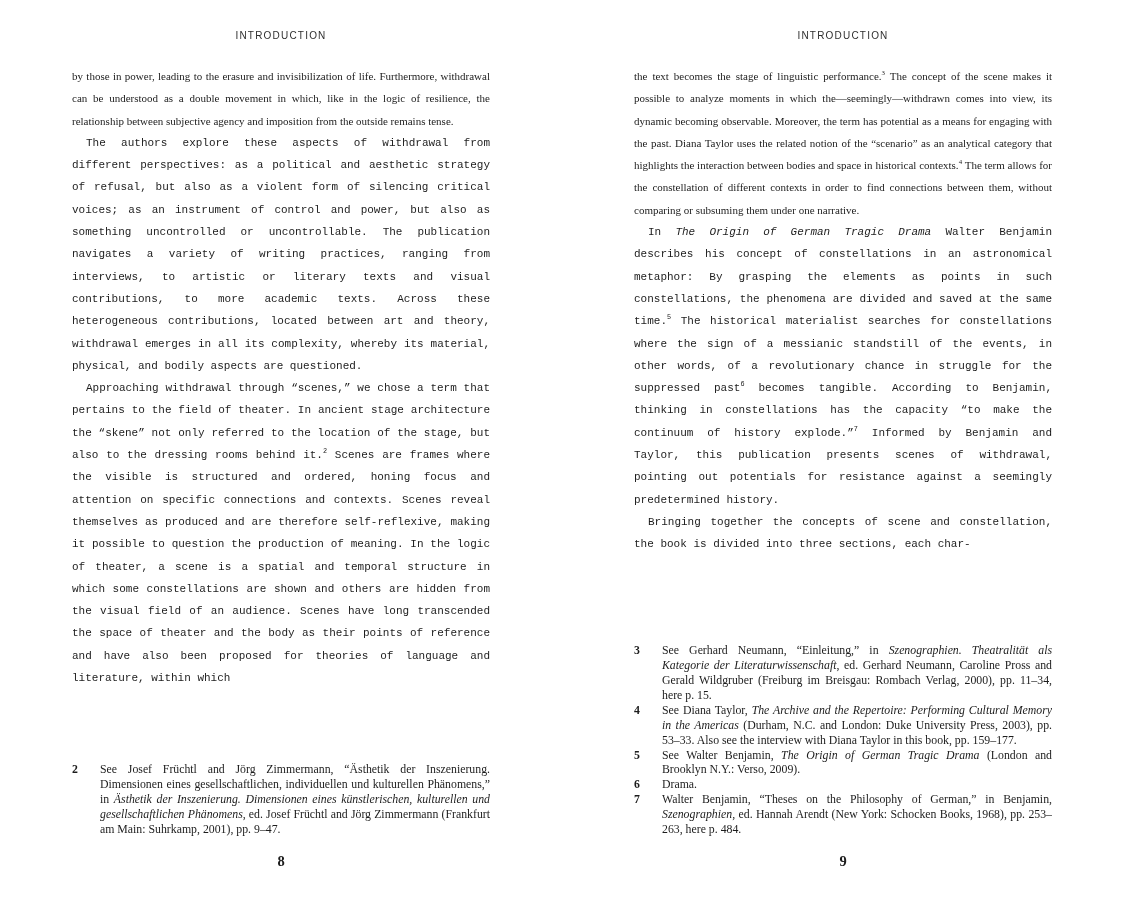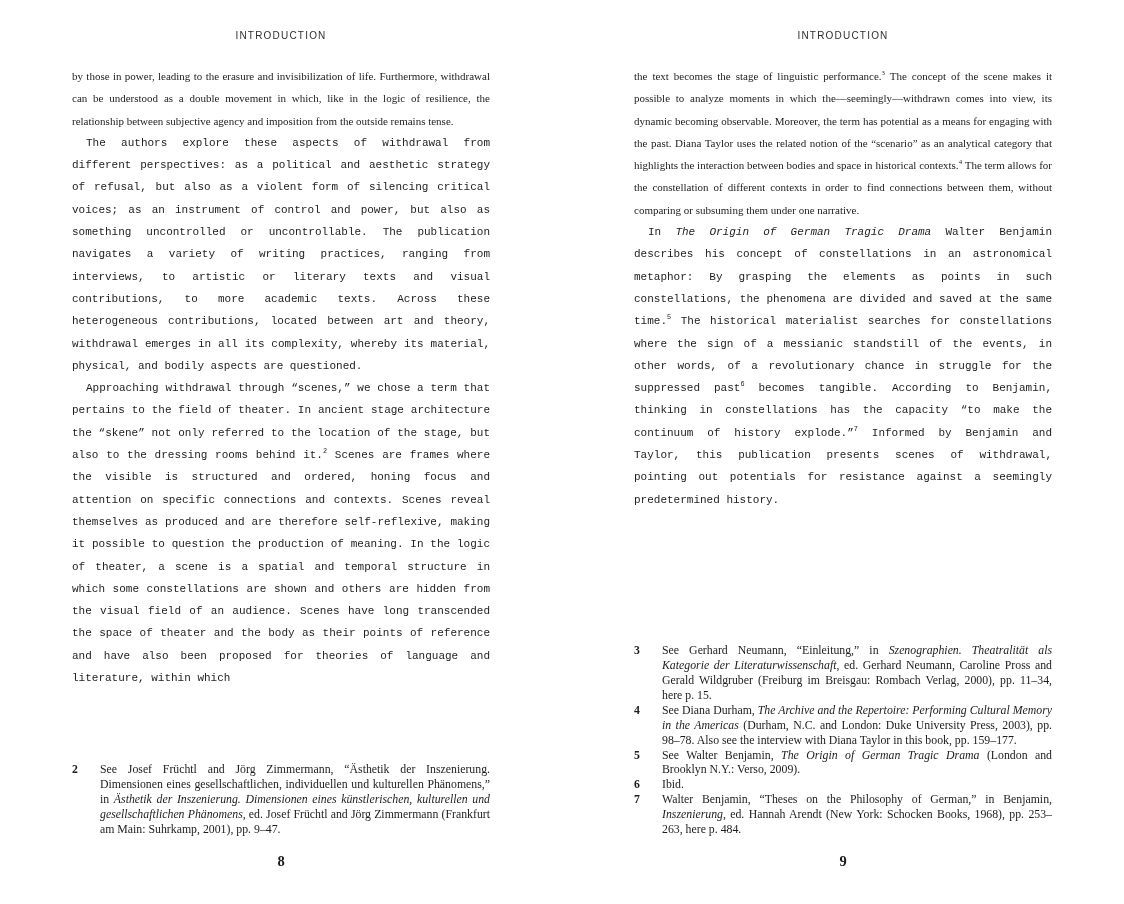--- a/index.html
+++ b/index.html
@@ -81,40 +81,41 @@
       </div>
     </div>
     <div class="folio">8</div>
   </div>
 
   <div class="page">
     <div class="running-head">INTRODUCTION</div>
     <div class="body-text">
       <p class="para"><span>the text becomes the stage of linguistic performance.</span><span class="sup">3</span><span> The concept of the scene makes it possible to analyze moments in which the—seemingly—withdrawn comes into view, its dynamic becoming observable. Moreover, the term has potential as a means for engaging with the past. Diana Taylor uses the related notion of the “scenario” as an analytical category that highlights the interaction between bodies and space in historical contexts.</span><span class="sup">4</span><span> The term allows for the constellation of different contexts in order to find connections between them, without comparing or subsuming them under one narrative.</span></p>
       <p class="para indent"><span>In </span><span class="it">The Origin of German Tragic Drama</span><span> Walter Benjamin describes his concept of constellations in an astronomical metaphor: By grasping the elements as points in such constellations, the phenomena are divided and saved at the same time.</span><span class="sup">5</span><span> The historical materialist searches for constellations where the sign of a messianic standstill of the events, in other words, of a revolutionary chance in struggle for the suppressed past</span><span class="sup">6</span><span> becomes tangible. According to Benjamin, thinking in constellations has the capacity “to make the continuum of history explode.”</span><span class="sup">7</span><span> Informed by Benjamin and Taylor, this publication presents scenes of withdrawal, pointing out potentials for resistance against a seemingly predetermined history.</span></p>
+      <p class="para indent"><span>Bringing together the concepts of scene and constellation, the book is divided into three sections, each char-</span></p>
     </div>
     <div class="spacer"></div>
     <div class="footnotes">
       <div class="footnote">
         <span class="fn-num">3</span>
         <span class="fn-text"><span>See Gerhard Neumann, “Einleitung,” in </span><span class="it">Szenographien. Theatralität als Kategorie der Literaturwissenschaft</span><span>, ed. Gerhard Neumann, Caroline Pross and Gerald Wildgruber (Freiburg im Breisgau: Rombach Verlag, 2000), pp. 11–34, here p. 15.</span></span>
       </div>
       <div class="footnote">
         <span class="fn-num">4</span>
-        <span class="fn-text"><span>See Diana Durham, </span><span class="it">The Archive and the Repertoire: Performing Cultural Memory in the Americas</span><span> (Durham, N.C. and London: Duke University Press, 2003), pp. 98–78. Also see the interview with Diana Taylor in this book, pp. 159–177.</span></span>
+        <span class="fn-text"><span>See Diana Taylor, </span><span class="it">The Archive and the Repertoire: Performing Cultural Memory in the Americas</span><span> (Durham, N.C. and London: Duke University Press, 2003), pp. 53–33. Also see the interview with Diana Taylor in this book, pp. 159–177.</span></span>
       </div>
       <div class="footnote">
         <span class="fn-num">5</span>
         <span class="fn-text"><span>See Walter Benjamin, </span><span class="it">The Origin of German Tragic Drama</span><span> (London and Brooklyn N.Y.: Verso, 2009).</span></span>
       </div>
       <div class="footnote">
         <span class="fn-num">6</span>
-        <span class="fn-text"><span>Ibid.</span></span>
+        <span class="fn-text"><span>Drama.</span></span>
       </div>
       <div class="footnote">
         <span class="fn-num">7</span>
-        <span class="fn-text"><span>Walter Benjamin, “Theses on the Philosophy of German,” in Benjamin, </span><span class="it">Inszenierung</span><span>, ed. Hannah Arendt (New York: Schocken Books, 1968), pp. 253–263, here p. 484.</span></span>
+        <span class="fn-text"><span>Walter Benjamin, “Theses on the Philosophy of German,” in Benjamin, </span><span class="it">Szenographien</span><span>, ed. Hannah Arendt (New York: Schocken Books, 1968), pp. 253–263, here p. 484.</span></span>
       </div>
     </div>
     <div class="folio">9</div>
   </div>
 
 </div>
 
 </body></html>

